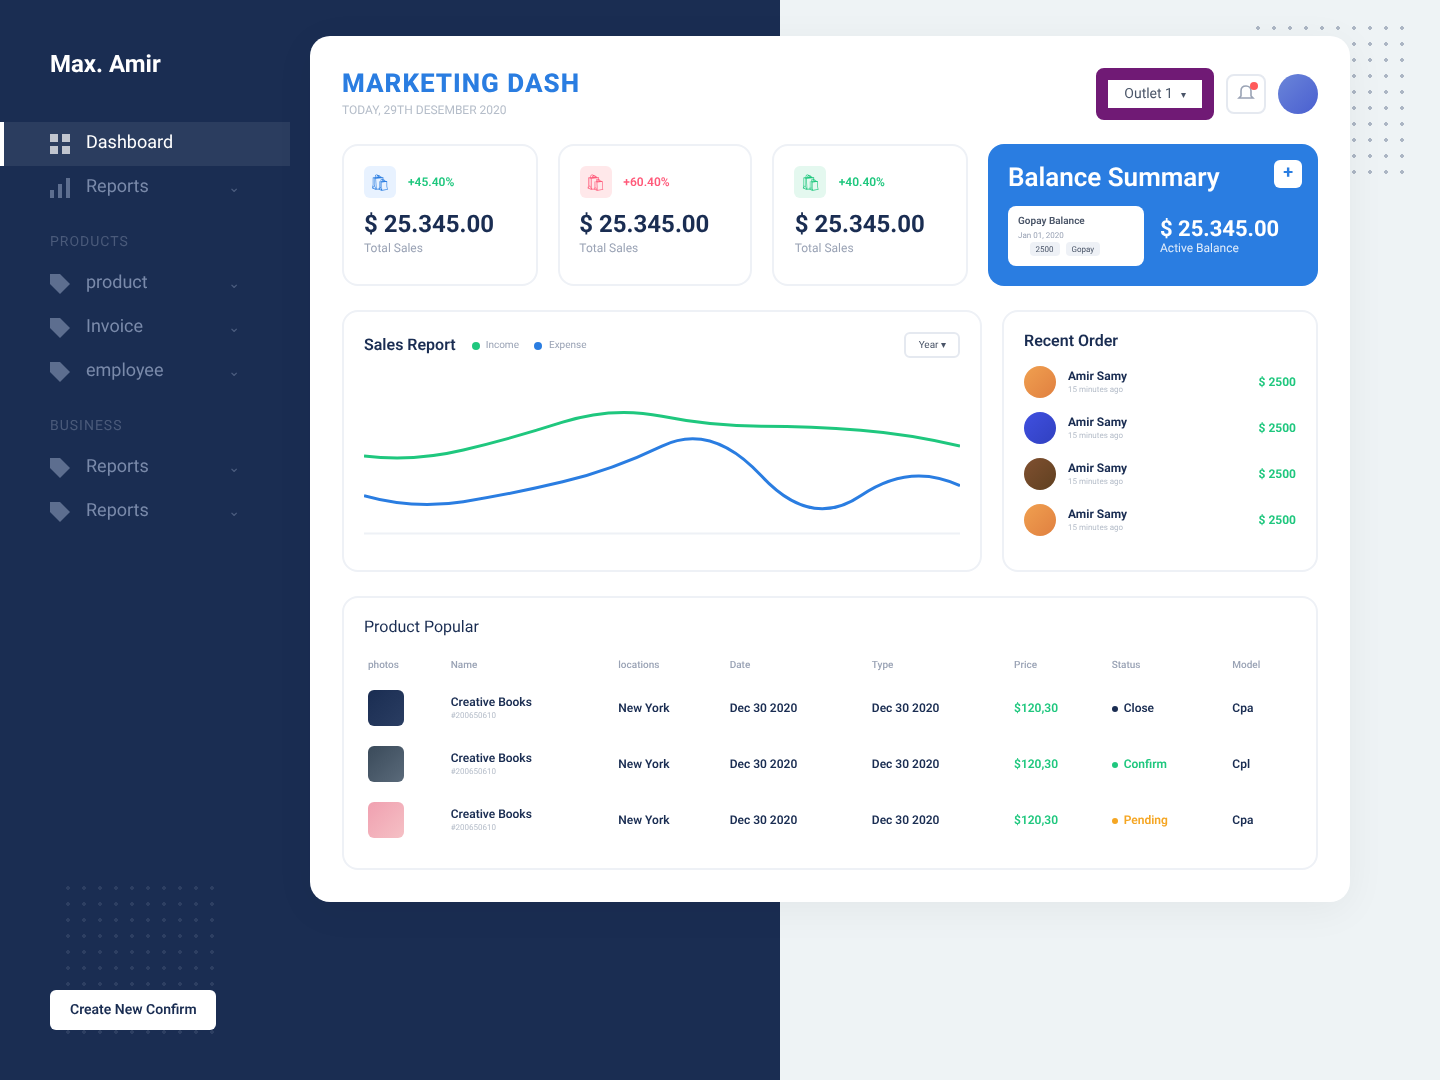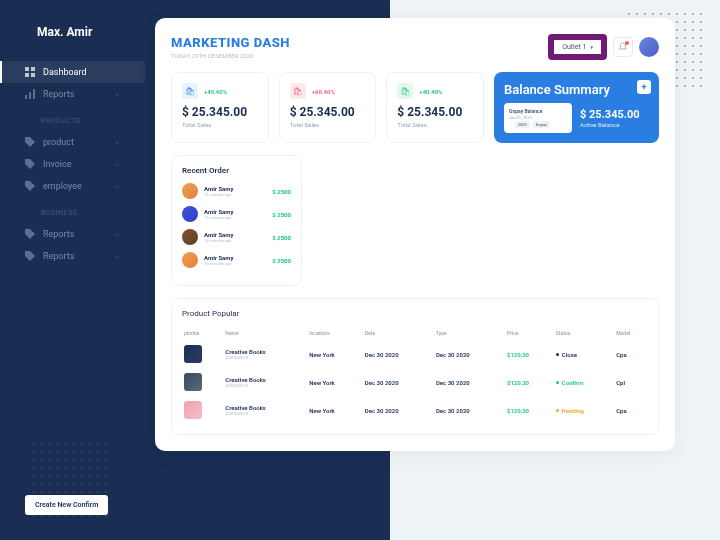--- a/index.html
+++ b/index.html
@@ -2,27 +2,27 @@
 <html><head>
 <meta charset="utf-8">
 <style>
 *{margin:0;padding:0;box-sizing:border-box;font-family:-apple-system,BlinkMacSystemFont,'Segoe UI',Roboto,sans-serif}
 body{width:720px;height:540px;background:#eef3f5;overflow:hidden;position:relative}
 .bg-dark{position:absolute;left:0;top:0;width:390px;height:540px;background:#1a2d52}
 .dots{position:absolute;width:80px;height:80px;background-image:radial-gradient(circle,#4a5a7a 1px,transparent 1px);background-size:8px 8px;opacity:.4}
 .dots1{left:30px;bottom:20px}
 .dots2{right:15px;top:10px}
 .sidebar{position:absolute;left:0;top:0;width:145px;height:540px;padding:25px 0 0 0;z-index:2}
-.logo{color:#fff;font-size:12px;font-weight:700;padding:0 0 0 37px;margin-bottom:22px}
+.logo{color:#fff;font-size:12px;font-weight:700;padding:0 0 0 25px;margin-bottom:22px}
 .nav-item{display:flex;align-items:center;padding:6px 25px;color:#7a8aaa;font-size:9px;cursor:pointer;position:relative}
 .nav-item.active{background:rgba(255,255,255,.08);color:#fff}
 .nav-item.active::before{content:"";position:absolute;left:0;top:0;bottom:0;width:2px;background:#fff}
 .nav-icon{width:10px;height:10px;margin-right:8px;opacity:.7}
 .nav-chev{margin-left:auto;font-size:7px;opacity:.5}
-.nav-section{color:#4a5a7a;font-size:7px;padding:12px 41px 6px;letter-spacing:.5px}
+.nav-section{color:#4a5a7a;font-size:7px;padding:12px 25px 6px;letter-spacing:.5px}
 .new-project{position:absolute;bottom:25px;left:25px;background:#fff;color:#1a2d52;font-size:7px;font-weight:600;padding:6px 10px;border-radius:3px;cursor:pointer}
 .main{position:absolute;left:155px;top:18px;width:520px;background:#fff;border-radius:10px;padding:16px;z-index:3;box-shadow:0 4px 20px rgba(0,0,0,.05)}
 .header{display:flex;align-items:center;justify-content:space-between;margin-bottom:12px}
 .title{color:#2a7de1;font-size:13px;font-weight:800;letter-spacing:.5px}
 .subtitle{color:#b5bdc9;font-size:6px;margin-top:2px}
 .header-right{display:flex;align-items:center;gap:6px}
 .outlet{border:6px solid #701a75;border-radius:4px;padding:3px 8px;font-size:7px;color:#4a5568;display:flex;align-items:center;gap:4px}
 .bell{border:1px solid #e5e9f0;border-radius:4px;width:20px;height:20px;display:flex;align-items:center;justify-content:center;position:relative}
 .bell::after{content:"";position:absolute;top:3px;right:3px;width:4px;height:4px;background:#ff5a5a;border-radius:50%}
 .avatar{width:20px;height:20px;border-radius:50%;background:linear-gradient(135deg,#6a85d9,#4a5fd0)}
@@ -53,21 +53,21 @@
 .chart-card{flex:1;border:1px solid #eef1f6;border-radius:8px;padding:10px}
 .chart-head{display:flex;align-items:center;gap:8px;margin-bottom:4px}
 .chart-title{font-size:8px;font-weight:600;color:#1a2d52}
 .legend{display:flex;gap:8px;font-size:5px;color:#9aa3b5}
 .legend span{display:flex;align-items:center;gap:3px}
 .ldot{width:4px;height:4px;border-radius:50%}
 .ld-g{background:#1fc77e}
 .ld-b{background:#2a7de1}
 .year{margin-left:auto;border:1px solid #e5e9f0;border-radius:3px;padding:2px 6px;font-size:5px;color:#4a5568}
 .chart-svg{width:100%;height:85px}
-.orders-card{width:131px;border:1px solid #eef1f6;border-radius:8px;padding:10px}
+.orders-card{width:158px;border:1px solid #eef1f6;border-radius:8px;padding:10px}
 .orders-title{font-size:8px;font-weight:600;color:#1a2d52;margin-bottom:8px}
 .order-item{display:flex;align-items:center;gap:6px;margin-bottom:7px}
 .o-av{width:16px;height:16px;border-radius:50%}
 .o-av1{background:linear-gradient(135deg,#f0a050,#e08040)}
 .o-av2{background:linear-gradient(135deg,#4050e0,#3040c0)}
 .o-av3{background:linear-gradient(135deg,#805030,#604020)}
 .o-info{flex:1}
 .o-name{font-size:6px;font-weight:700;color:#1a2d52}
 .o-time{font-size:4px;color:#b5bdc9}
 .o-amt{font-size:6px;font-weight:700;color:#1fc77e}
@@ -218,20 +218,43 @@
         </div>
         <div>
           <div class="bal-main-v">$ 25.345.00</div>
           <div class="bal-main-l">Active Balance</div>
         </div>
       </div>
     </div>
   </div>
 
   <div class="row2">
+    <div class="chart-card">
+      <div class="chart-head">
+        <div class="chart-title">Sales Report</div>
+        <div class="legend">
+          <span>
+              <span class="ldot ld-g"></span>
+              <span>Income</span>
+            </span>
+          <span>
+              <span class="ldot ld-b"></span>
+              <span>Expense</span>
+            </span>
+        </div>
+        <div class="year">
+          <span>Year</span> ▾
+        </div>
+      </div>
+      <svg class="chart-svg" viewBox="0 0 300 85">
+        <path d="M0 45 Q25 48 50 42 T100 28 T150 25 T200 30 T250 32 T300 40" fill="none" stroke="#1fc77e" stroke-width="1.5"></path>
+        <path d="M0 65 Q25 72 50 68 T100 58 T150 40 T200 55 T250 65 T300 60" fill="none" stroke="#2a7de1" stroke-width="1.5"></path>
+        <line x1="0" y1="84" x2="300" y2="84" stroke="#eef1f6"></line>
+      </svg>
+    </div>
     <div class="orders-card">
       <div class="orders-title">Recent Order</div>
       <div class="order-item">
         <div class="o-av o-av1"></div>
         <div class="o-info">
             <div class="o-name">Amir Samy</div>
             <div class="o-time">15 minutes ago</div>
           </div>
         <div class="o-amt">$ 2500</div>
       </div>

